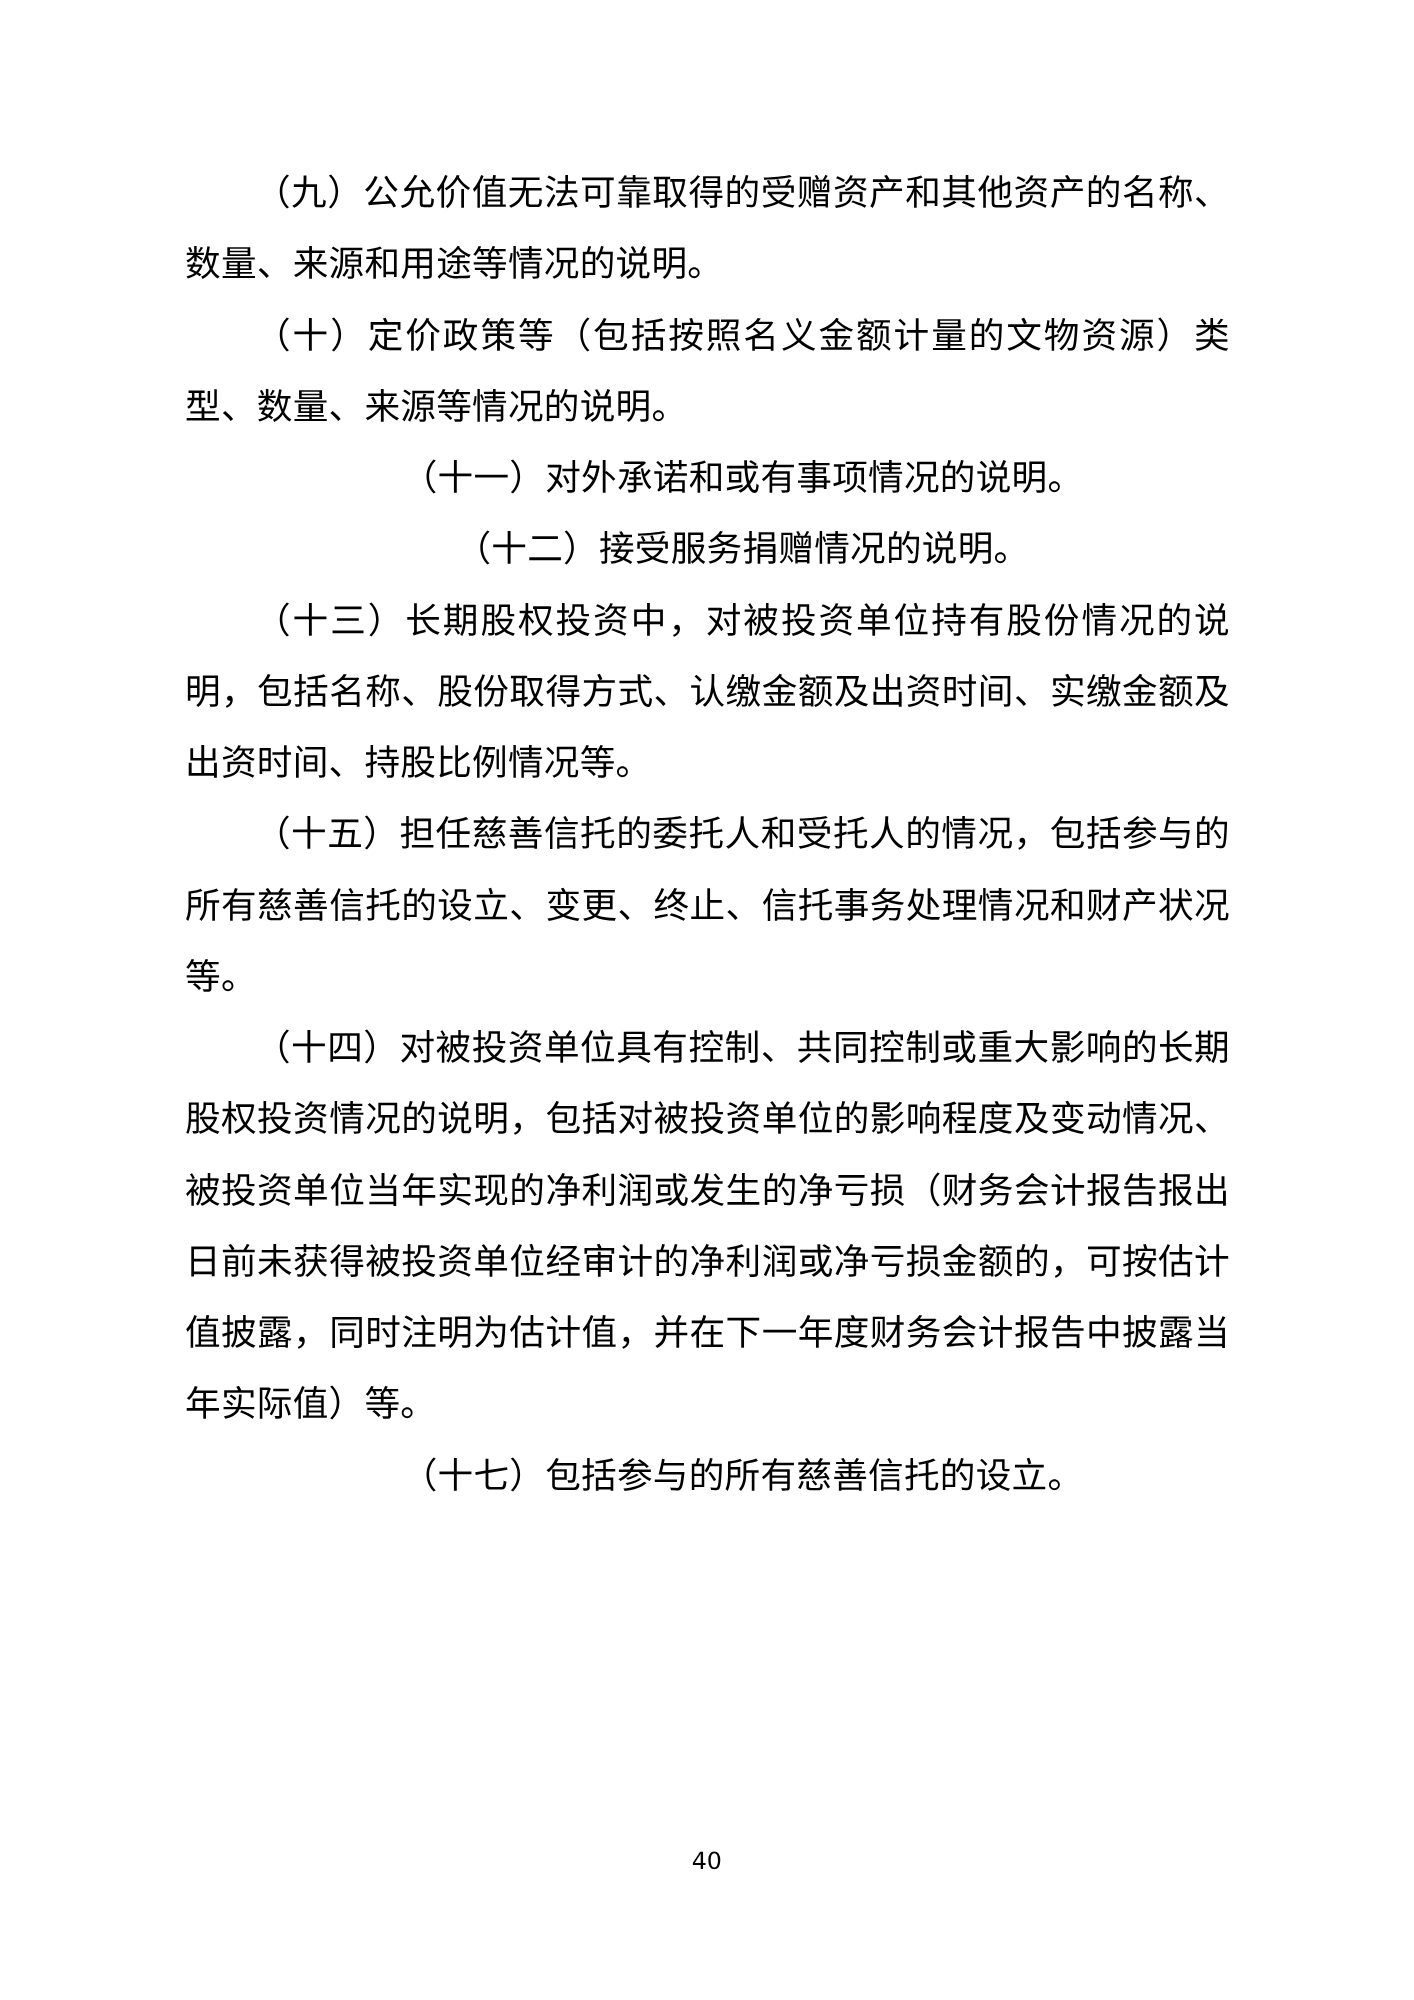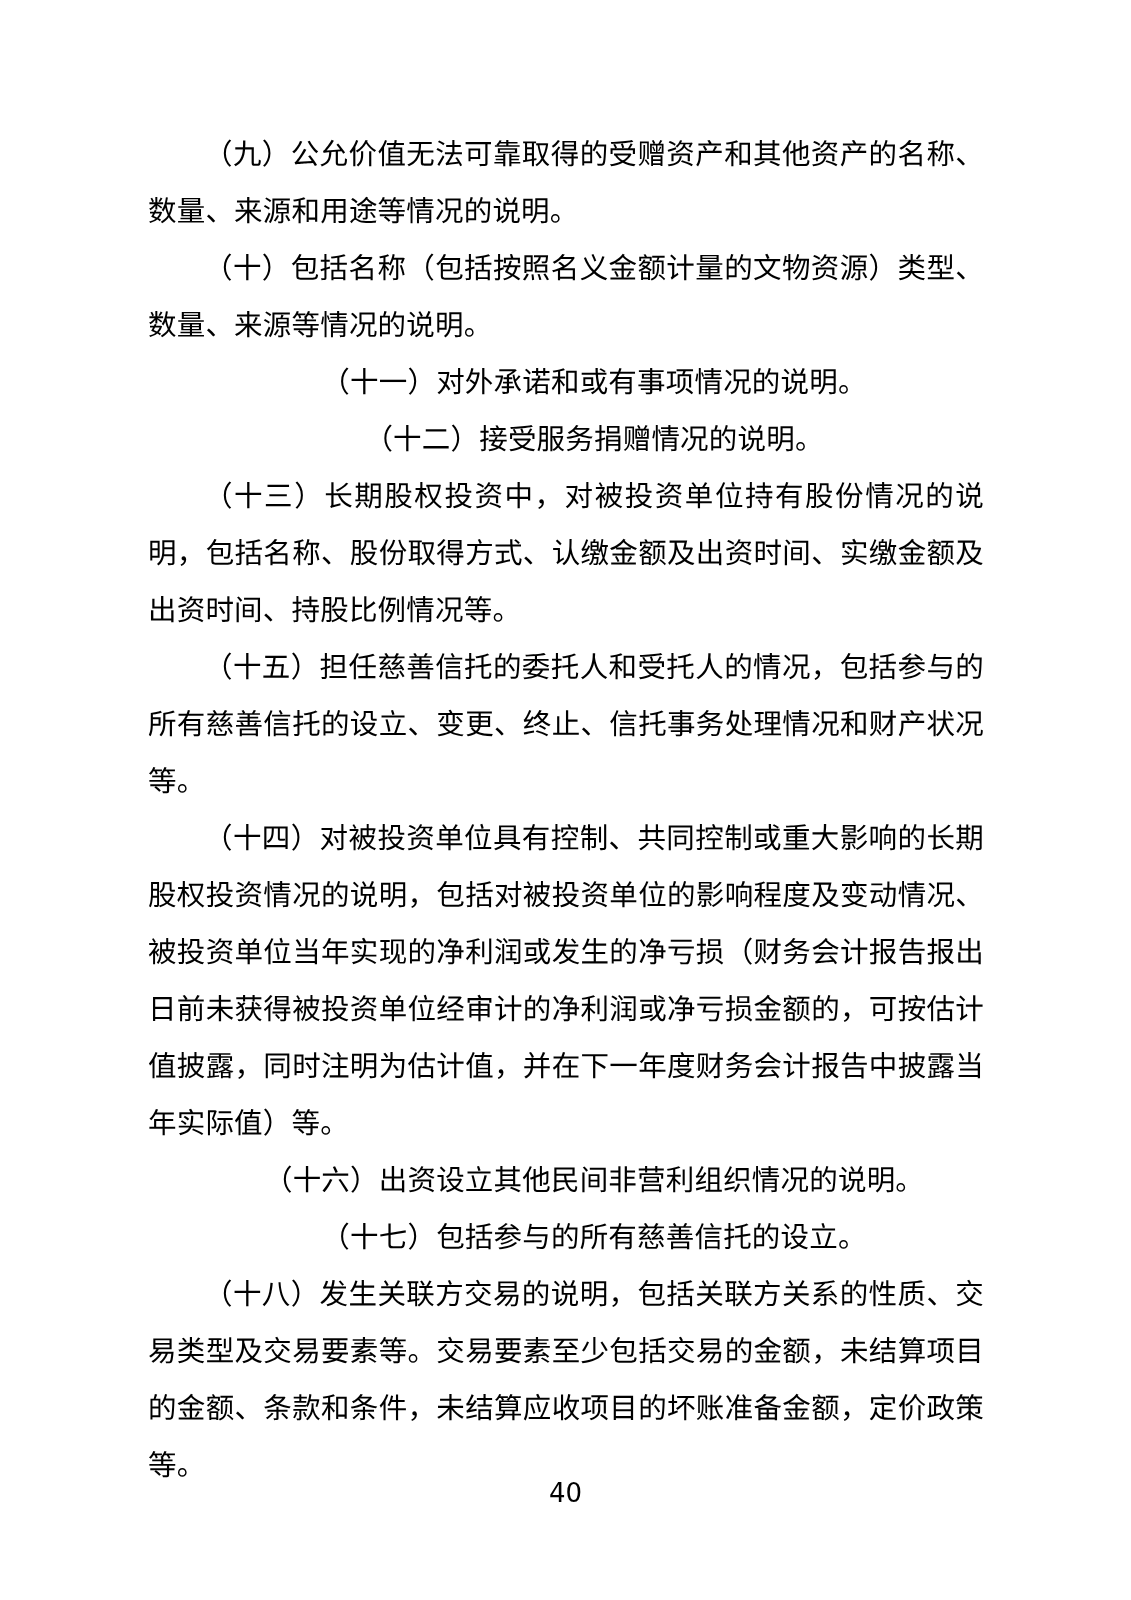--- a/index.html
+++ b/index.html
@@ -37,34 +37,32 @@
   .para.nojust {
     text-align: center;
   }
   .page-number {
     position: absolute;
     left: 0;
     right: 0;
     top: 1478px;
     text-align: center;
     font-family: "DejaVu Sans", "Liberation Sans", sans-serif;
-    font-size: 26px;
+    font-size: 19px;
     color: #000000;
   }
 </style>
 </head>
 <body>
 
 <div class="page">
   <div class="content">
     <p class="para">（九）公允价值无法可靠取得的受赠资产和其他资产的名称、数量、来源和用途等情况的说明。</p>
-    <p class="para">（十）包括名称（包括按照名义金额计量的文物资源）类型、数量、来源等情况的说明。</p>
+    <p class="para">（十）定价政策等（包括按照名义金额计量的文物资源）类型、数量、来源等情况的说明。</p>
     <p class="para nojust">（十一）对外承诺和或有事项情况的说明。</p>
     <p class="para nojust">（十二）接受服务捐赠情况的说明。</p>
     <p class="para">（十三）长期股权投资中，对被投资单位持有股份情况的说明，包括名称、股份取得方式、认缴金额及出资时间、实缴金额及出资时间、持股比例情况等。</p>
     <p class="para">（十五）担任慈善信托的委托人和受托人的情况，包括参与的所有慈善信托的设立、变更、终止、信托事务处理情况和财产状况等。</p>
     <p class="para">（十四）对被投资单位具有控制、共同控制或重大影响的长期股权投资情况的说明，包括对被投资单位的影响程度及变动情况、被投资单位当年实现的净利润或发生的净亏损（财务会计报告报出日前未获得被投资单位经审计的净利润或净亏损金额的，可按估计值披露，同时注明为估计值，并在下一年度财务会计报告中披露当年实际值）等。</p>
-    <p class="para nojust">（十六）出资设立其他民间非营利组织情况的说明。</p>
     <p class="para nojust">（十七）包括参与的所有慈善信托的设立。</p>
-    <p class="para">（十八）发生关联方交易的说明，包括关联方关系的性质、交易类型及交易要素等。交易要素至少包括交易的金额，未结算项目的金额、条款和条件，未结算应收项目的坏账准备金额，定价政策等。</p>
   </div>
   <div class="page-number">40</div>
 </div>
 
 </body></html>

